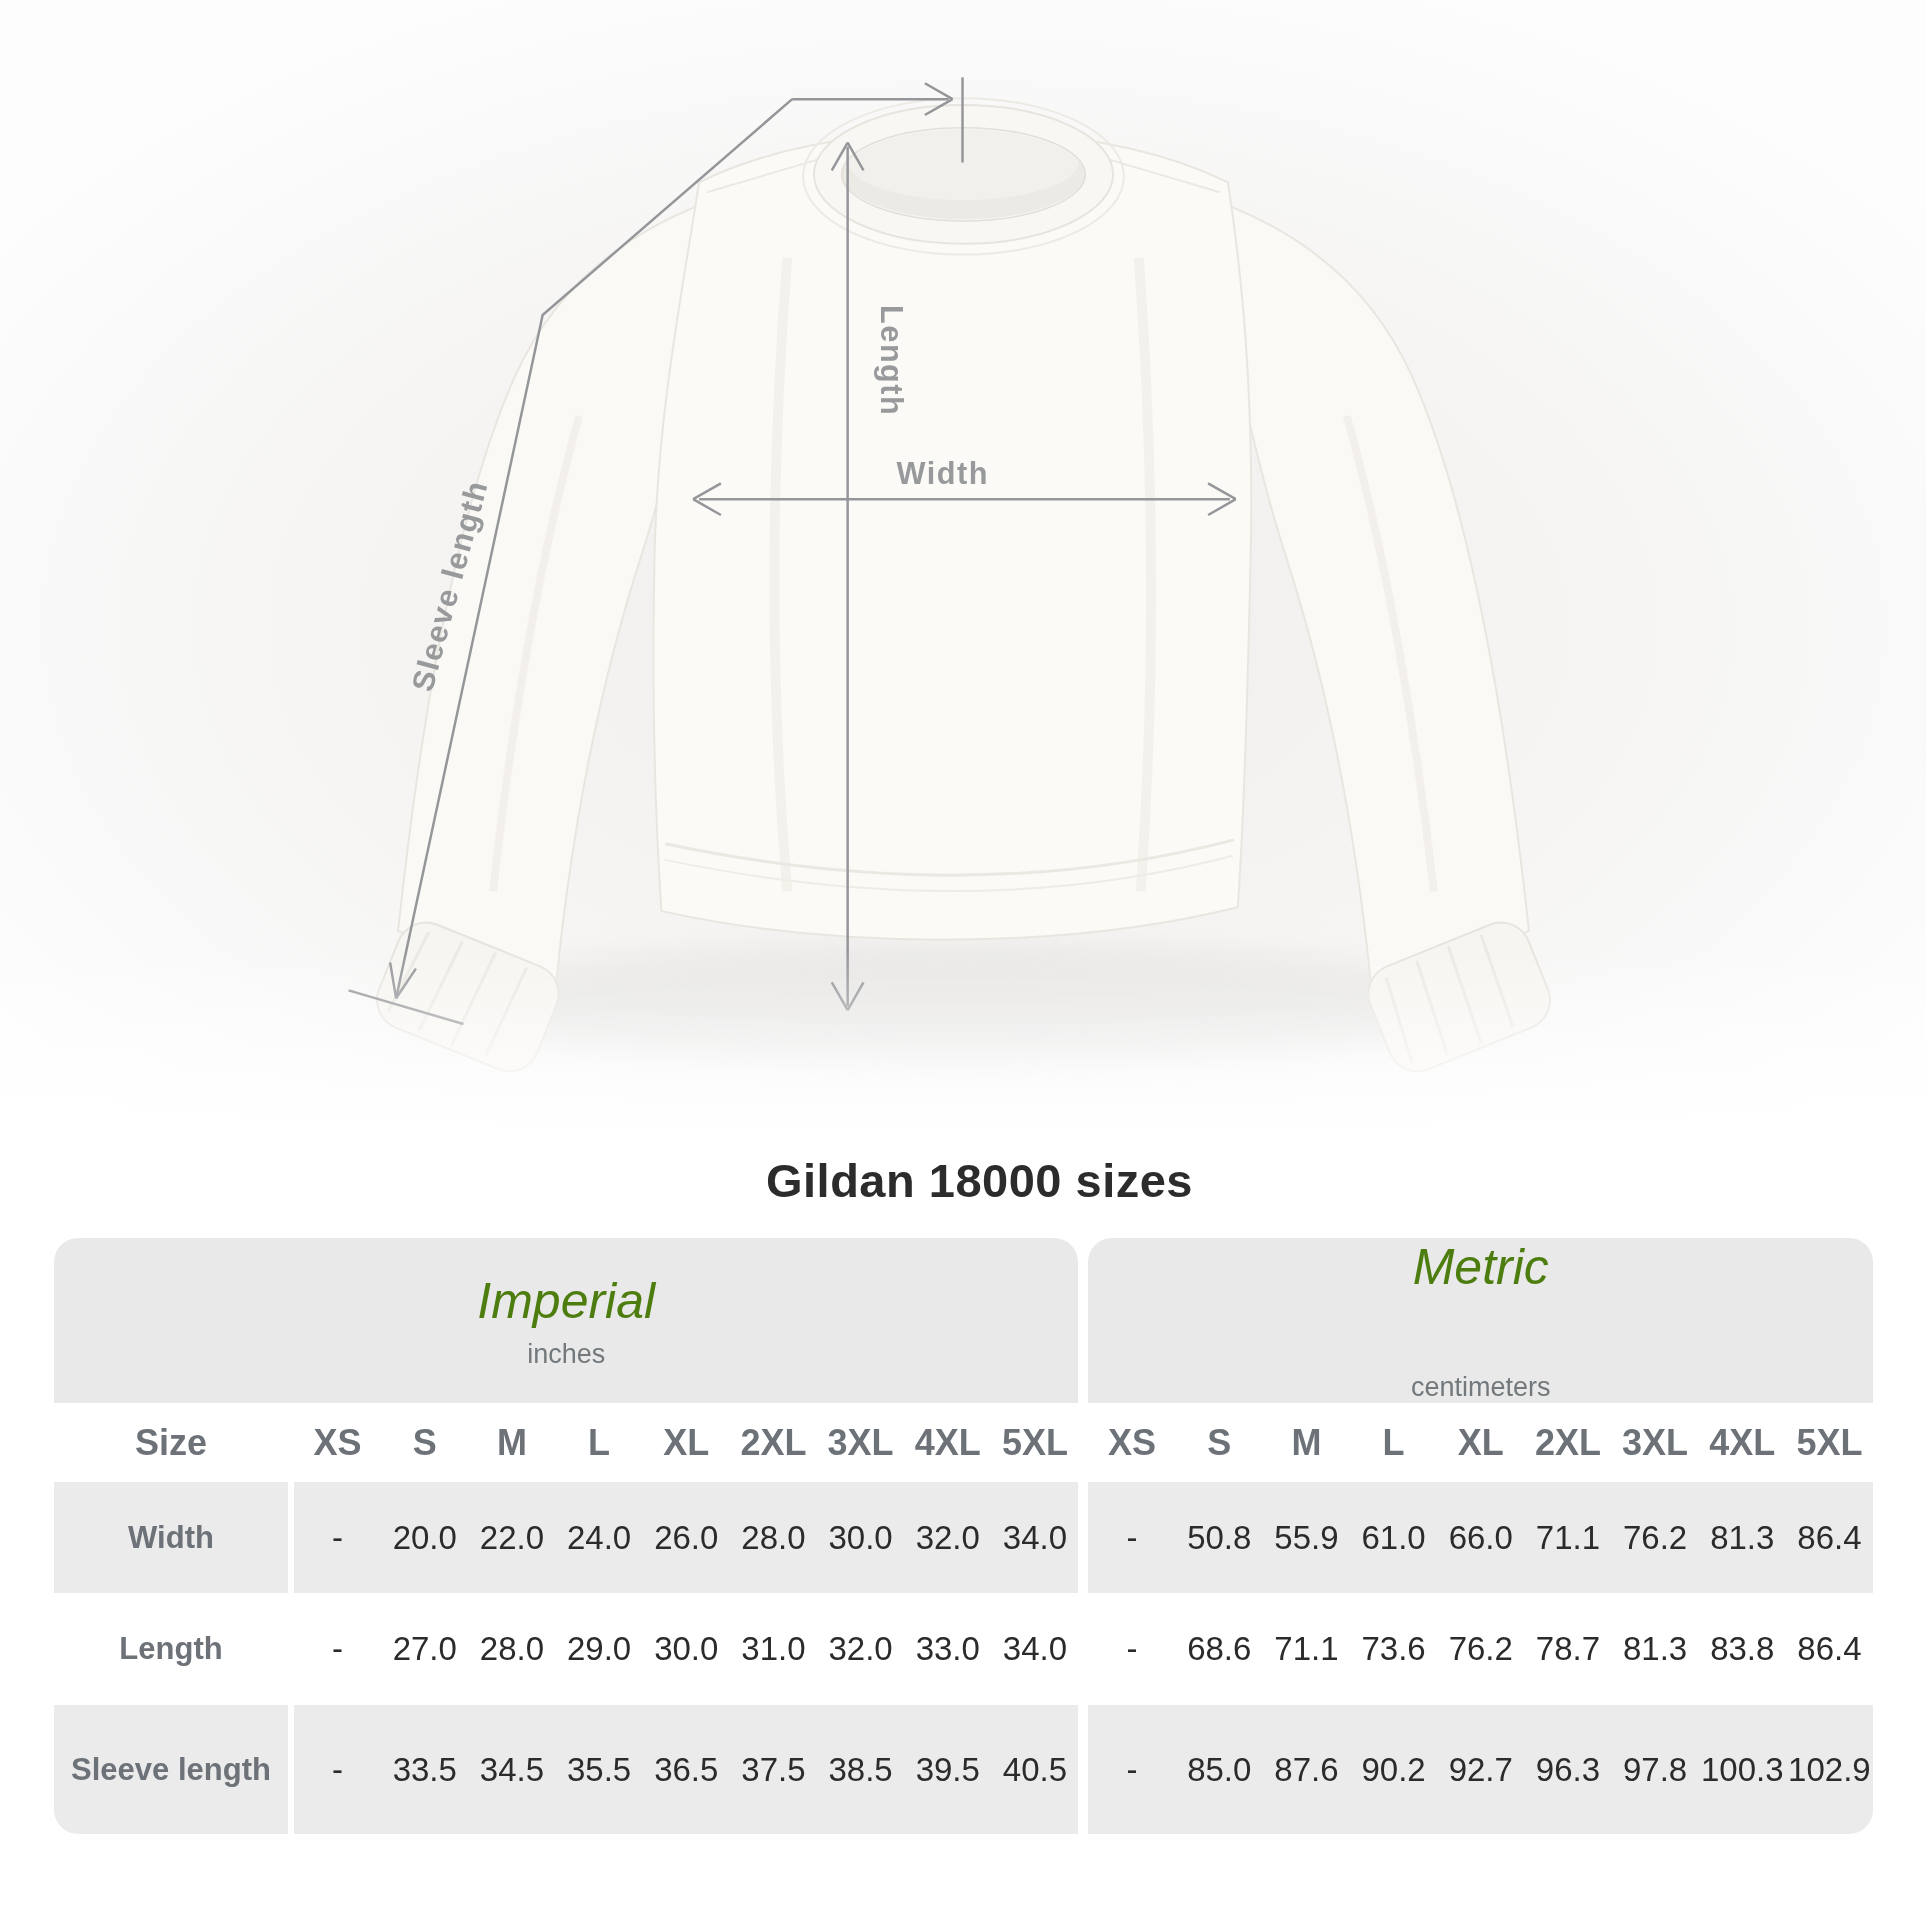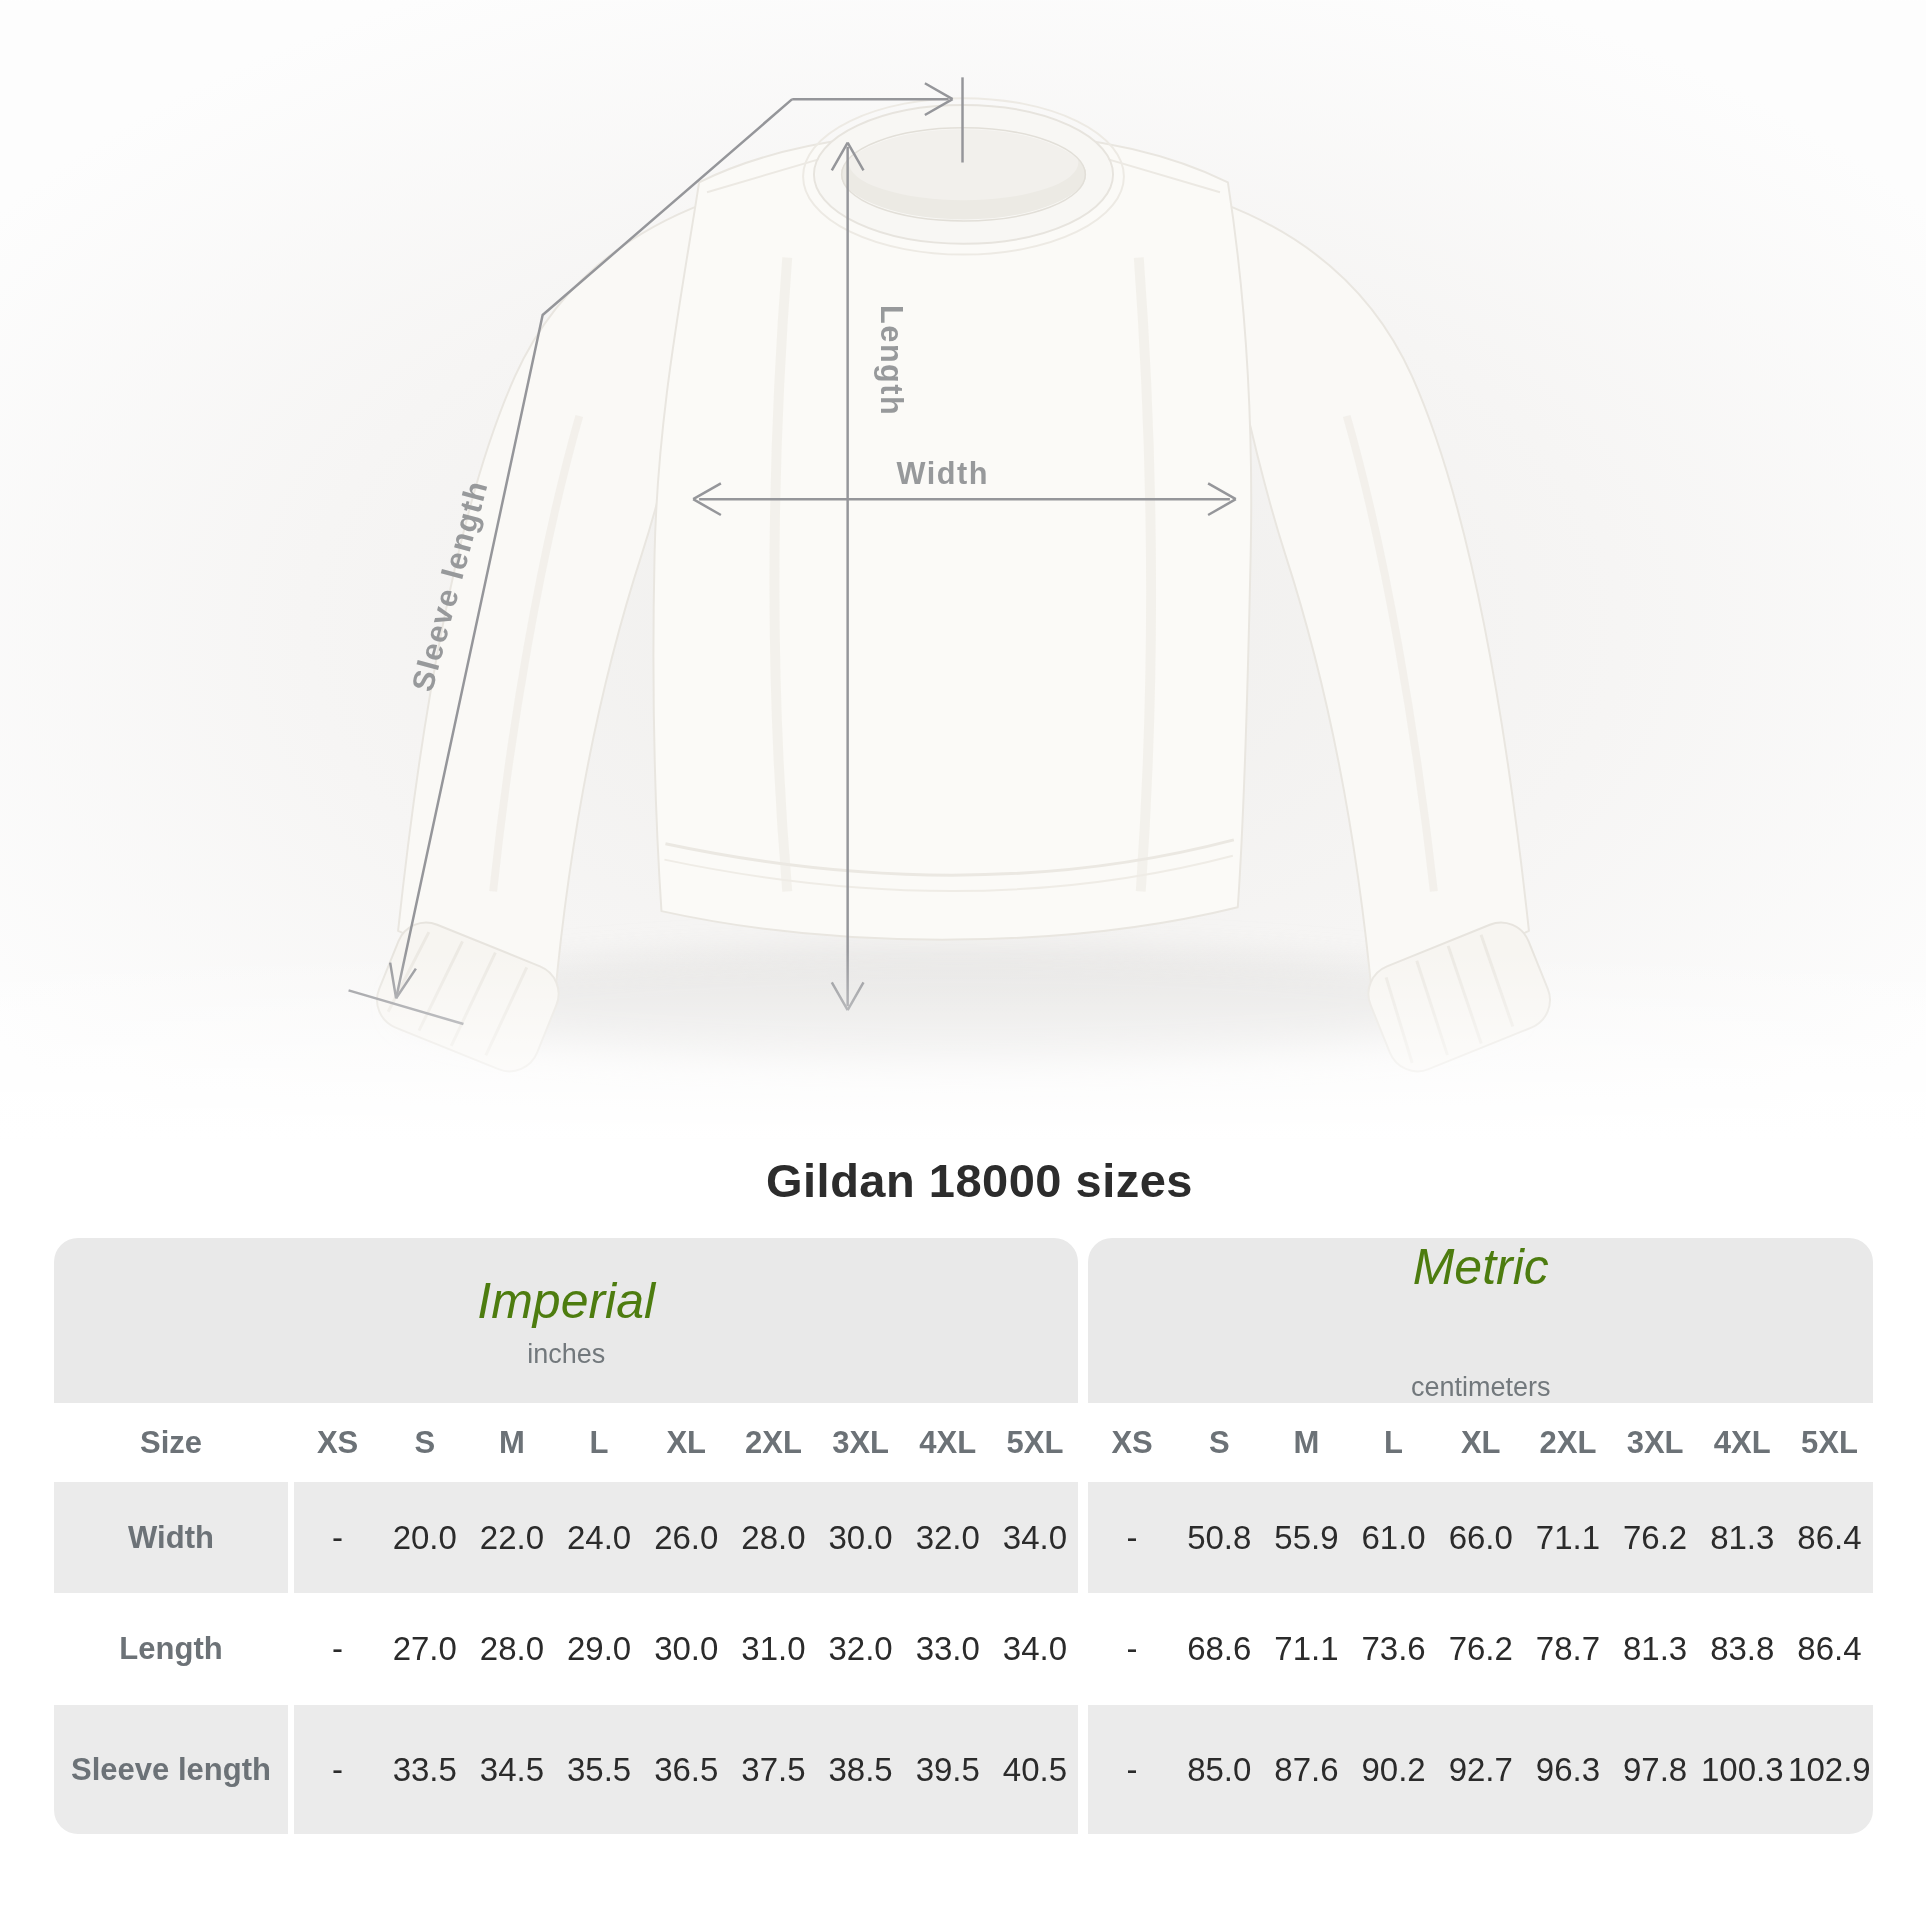--- a/index.html
+++ b/index.html
@@ -33,21 +33,21 @@
   .section{
     grid-column:span 11;
     background:#e9e9e9;border-radius:24px 24px 0 0;
     display:flex;flex-direction:column;align-items:center;justify-content:center;gap:9px;
   }
   .section.metric{grid-column:span 9;justify-content:space-between;}
   .section-title{font-size:50px;font-weight:normal;font-style:italic;color:#4d7c0f;}
   .section-sub{font-size:27px;color:#72787c;}
   .tcell{display:flex;align-items:center;justify-content:center;}
   .gapcell{background:#ffffff;}
-  .colhead{font-size:31px;font-weight:bold;color:#6c7277;}
+  .colhead{font-size:36px;font-weight:bold;color:#6c7277;}
   .rowlabel{font-size:31px;font-weight:bold;color:#6c7277;}
   .val{font-size:33px;color:#2b2b2b;}
   .bg-g{background:#ebebeb;}
   .br-bl{border-bottom-left-radius:24px;}
   .br-br{border-bottom-right-radius:24px;}
 </style>
 </head>
 <body>
 
 <div class="hero">

